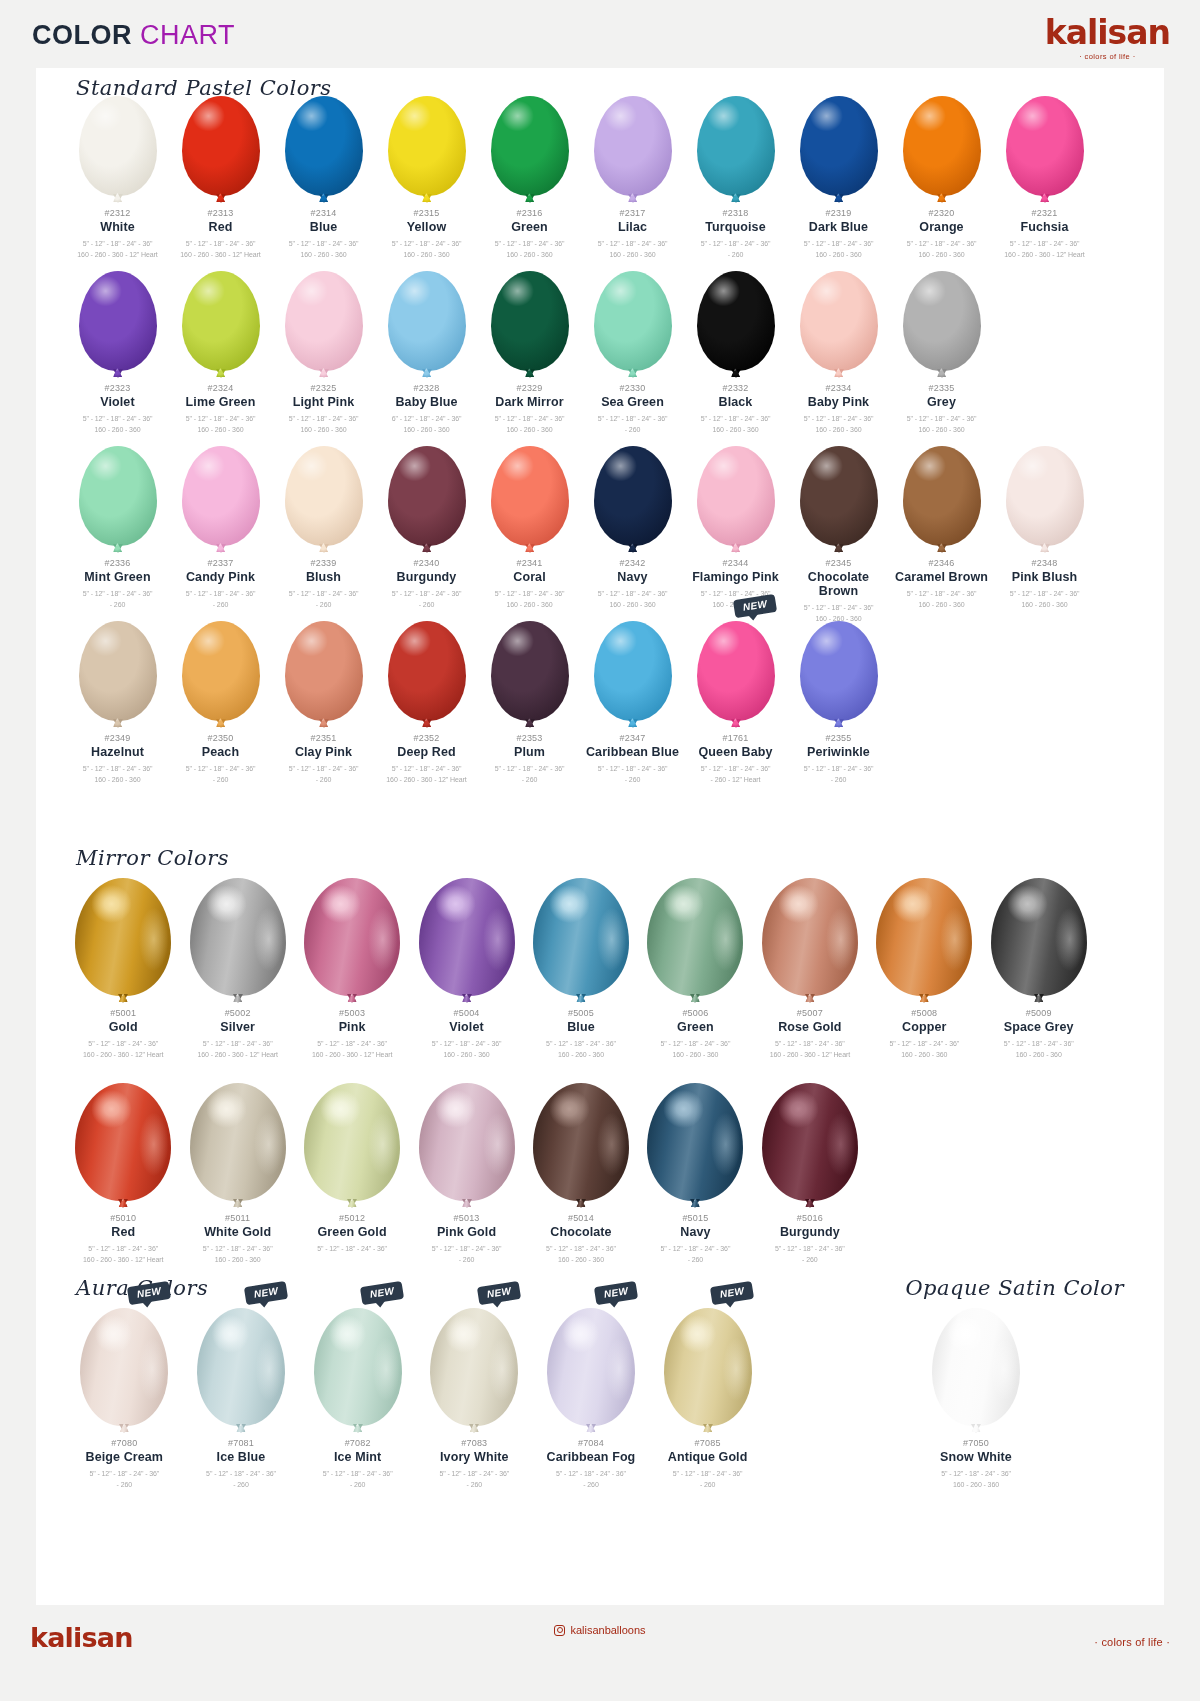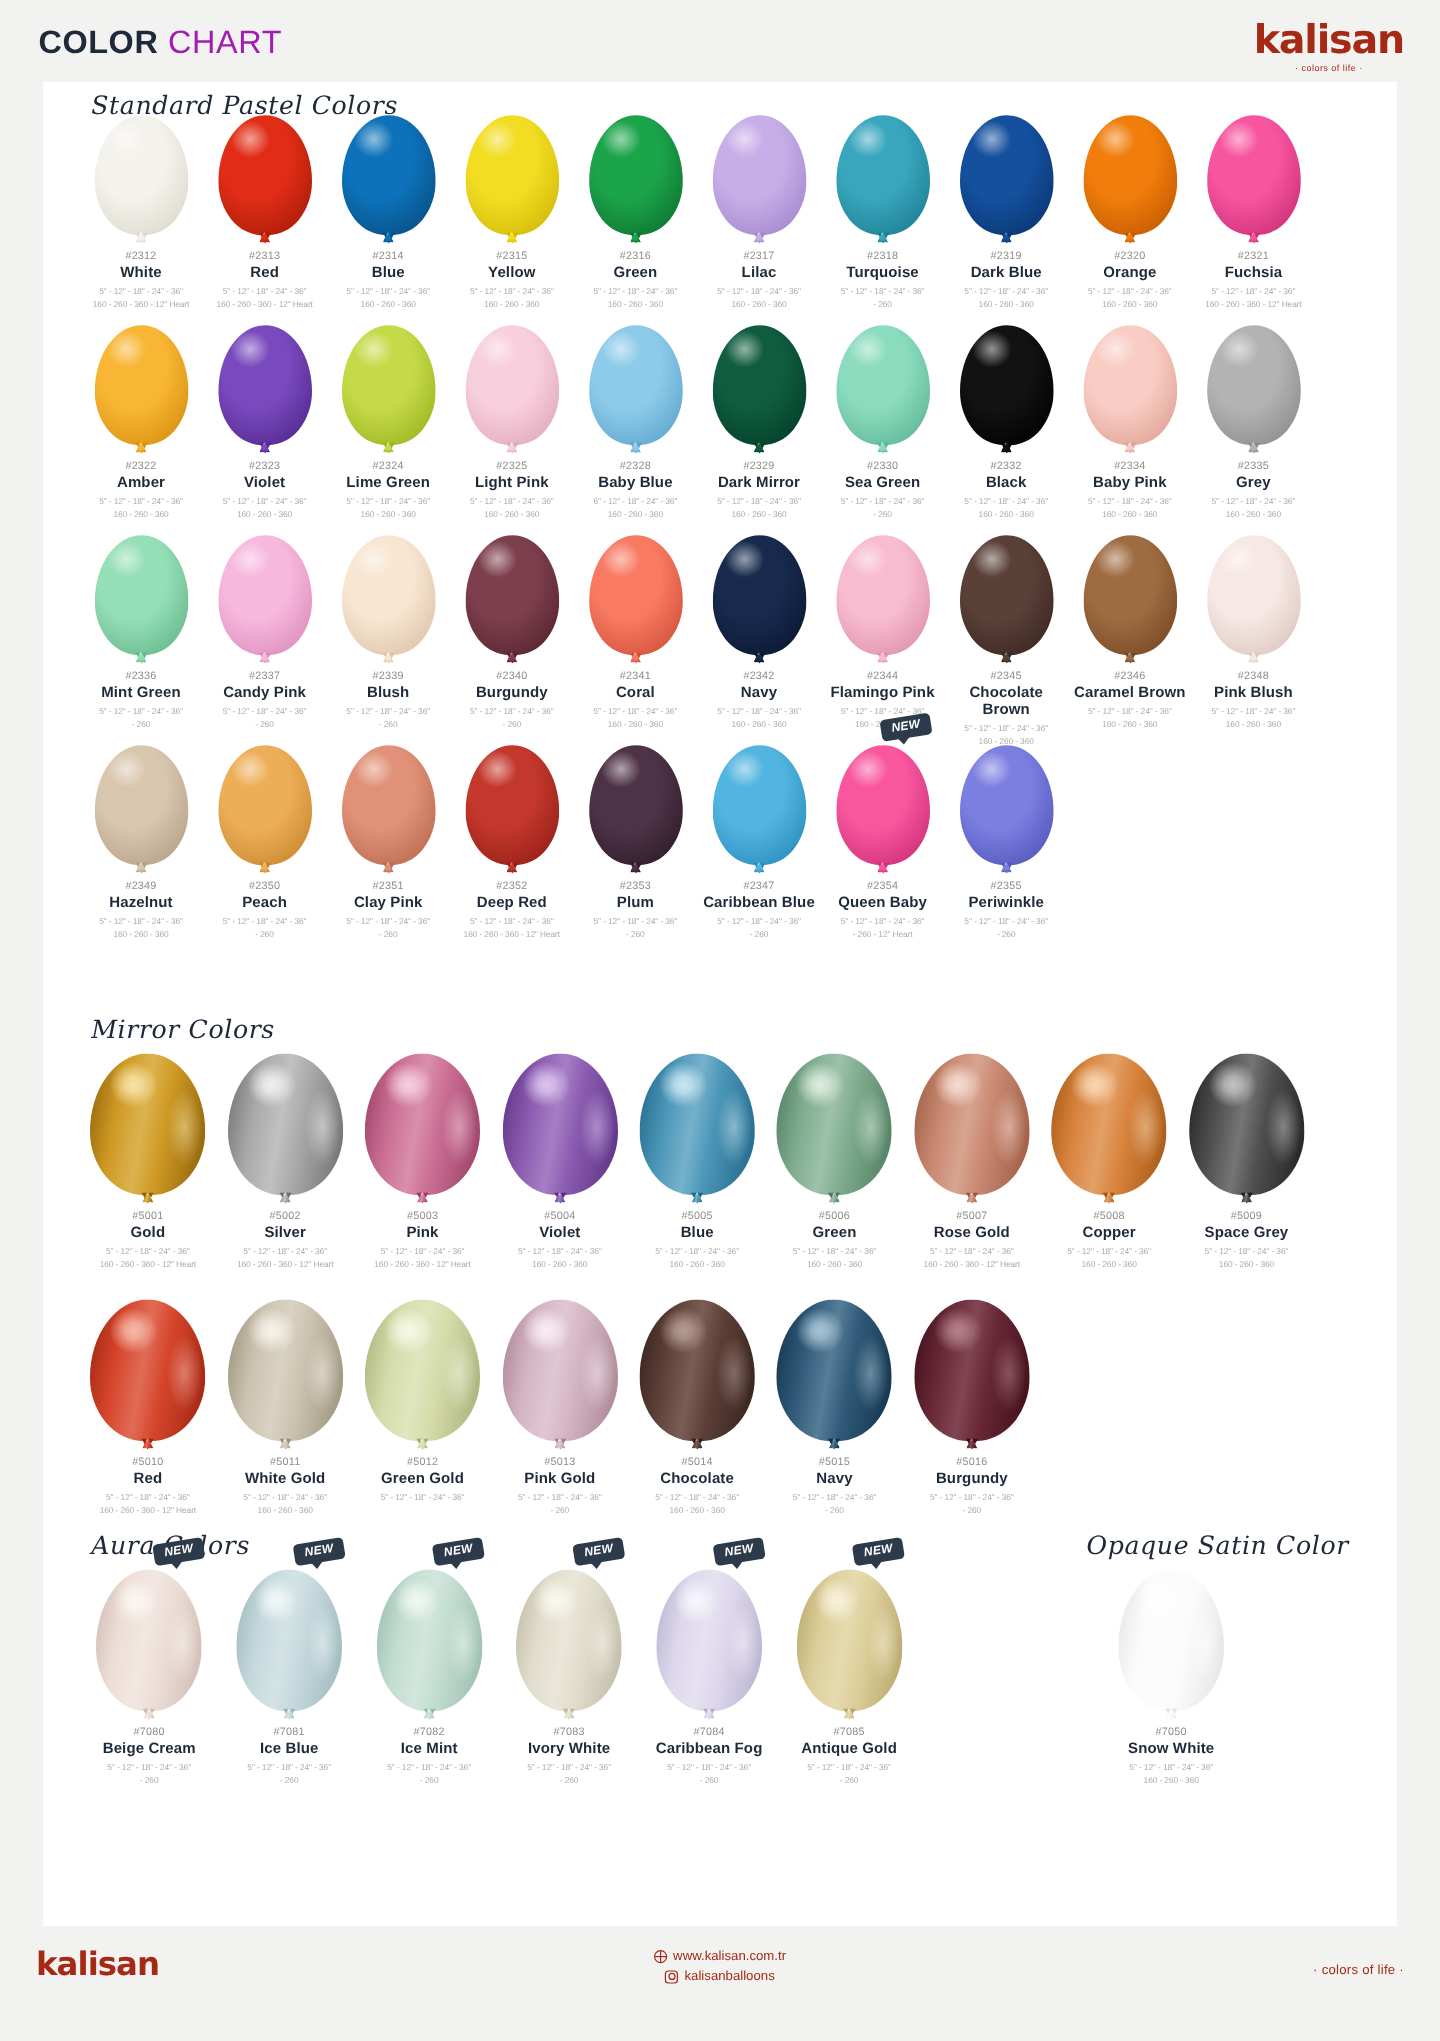--- a/index.html
+++ b/index.html
@@ -249,33 +249,20 @@
           <div class="name">Fuchsia</div>
           <div class="sizes">
             <div>5" - 12" - 18" - 24" - 36"</div>
             <div>160 - 260 - 360 - 12" Heart</div>
           </div>
         </div>
       </div>
       <div class="grid" style="position: absolute; left: 30px; top: 193px; width: 1030px;">
         <div class="cell" style="width: 103px;">
           <div class="balloon-wrap" style="width: 78px; height: 110px;">
-            <div class="balloon" style="width: 78px; height: 100px; background-color: rgb(248, 182, 52); background-image: radial-gradient(30% 22% at 34% 20%, rgba(255, 255, 255, 0.55) 0%, rgba(255, 255, 255, 0) 70%), radial-gradient(70% 70% at 40% 34%, rgb(248, 182, 52) 0%, rgb(248, 182, 52) 52%, rgb(214, 144, 14) 112%); border-radius: 50% 50% 47% 47% / 55% 55% 45% 45%;">
-              <div style="position: absolute; left: 50%; bottom: -7px; transform: translateX(-50%); width: 0px; height: 0px; border-left: 5px solid transparent; border-right: 5px solid transparent; border-top: 9px solid rgb(214, 144, 14);"></div>
-            </div>
-          </div>
-          <div class="code">#2322</div>
-          <div class="name">Amber</div>
-          <div class="sizes">
-            <div>5" - 12" - 18" - 24" - 36"</div>
-            <div>160 - 260 - 360</div>
-          </div>
-        </div>
-        <div class="cell" style="width: 103px;">
-          <div class="balloon-wrap" style="width: 78px; height: 110px;">
             <div class="balloon" style="width: 78px; height: 100px; background-color: rgb(121, 73, 189); background-image: radial-gradient(30% 22% at 34% 20%, rgba(255, 255, 255, 0.55) 0%, rgba(255, 255, 255, 0) 70%), radial-gradient(70% 70% at 40% 34%, rgb(121, 73, 189) 0%, rgb(121, 73, 189) 52%, rgb(82, 40, 142) 112%); border-radius: 50% 50% 47% 47% / 55% 55% 45% 45%;">
               <div style="position: absolute; left: 50%; bottom: -7px; transform: translateX(-50%); width: 0px; height: 0px; border-left: 5px solid transparent; border-right: 5px solid transparent; border-top: 9px solid rgb(82, 40, 142);"></div>
             </div>
           </div>
           <div class="code">#2323</div>
           <div class="name">Violet</div>
           <div class="sizes">
             <div>5" - 12" - 18" - 24" - 36"</div>
             <div>160 - 260 - 360</div>
           </div>
@@ -596,21 +583,21 @@
             <div>- 260</div>
           </div>
         </div>
         <div class="cell" style="width: 103px;">
           <div class="balloon-wrap" style="width: 78px; height: 110px;">
             <div class="balloon" style="width: 78px; height: 100px; background-color: rgb(248, 87, 158); background-image: radial-gradient(30% 22% at 34% 20%, rgba(255, 255, 255, 0.55) 0%, rgba(255, 255, 255, 0) 70%), radial-gradient(70% 70% at 40% 34%, rgb(248, 87, 158) 0%, rgb(248, 87, 158) 52%, rgb(205, 46, 118) 112%); border-radius: 50% 50% 47% 47% / 55% 55% 45% 45%;">
               <div style="position: absolute; left: 50%; bottom: -7px; transform: translateX(-50%); width: 0px; height: 0px; border-left: 5px solid transparent; border-right: 5px solid transparent; border-top: 9px solid rgb(205, 46, 118);"></div>
             </div>
             <div class="newbadge" style="position: absolute; right: -2px; top: -14px;">NEW</div>
           </div>
-          <div class="code">#2354</div>
+          <div class="code">#1761</div>
           <div class="name">Queen Baby</div>
           <div class="sizes">
             <div>5" - 12" - 18" - 24" - 36"</div>
             <div>- 260 - 12" Heart</div>
           </div>
         </div>
         <div class="cell" style="width: 103px;">
           <div class="balloon-wrap" style="width: 78px; height: 110px;">
             <div class="balloon" style="width: 78px; height: 100px; background-color: rgb(123, 127, 224); background-image: radial-gradient(30% 22% at 34% 20%, rgba(255, 255, 255, 0.55) 0%, rgba(255, 255, 255, 0) 70%), radial-gradient(70% 70% at 40% 34%, rgb(123, 127, 224) 0%, rgb(123, 127, 224) 52%, rgb(83, 86, 186) 112%); border-radius: 50% 50% 47% 47% / 55% 55% 45% 45%;">
               <div style="position: absolute; left: 50%; bottom: -7px; transform: translateX(-50%); width: 0px; height: 0px; border-left: 5px solid transparent; border-right: 5px solid transparent; border-top: 9px solid rgb(83, 86, 186);"></div>
@@ -938,24 +925,20 @@
             <div>160 - 260 - 360</div>
           </div>
         </div>
       </div>
     </div>
 
   <div class="footer">
     <div class="f-brand">kalisan</div>
     <div class="f-center">
       <div class="f-line">
-        <span class="f-ico web"></span>
-        <span>www.kalisan.com.tr</span>
-      </div>
-      <div class="f-line">
         <span class="f-ico ig"></span>
         <span>kalisanballoons</span>
       </div>
     </div>
     <div class="f-right">· colors of life ·</div>
   </div>
 
 </div>
 
 </body></html>

